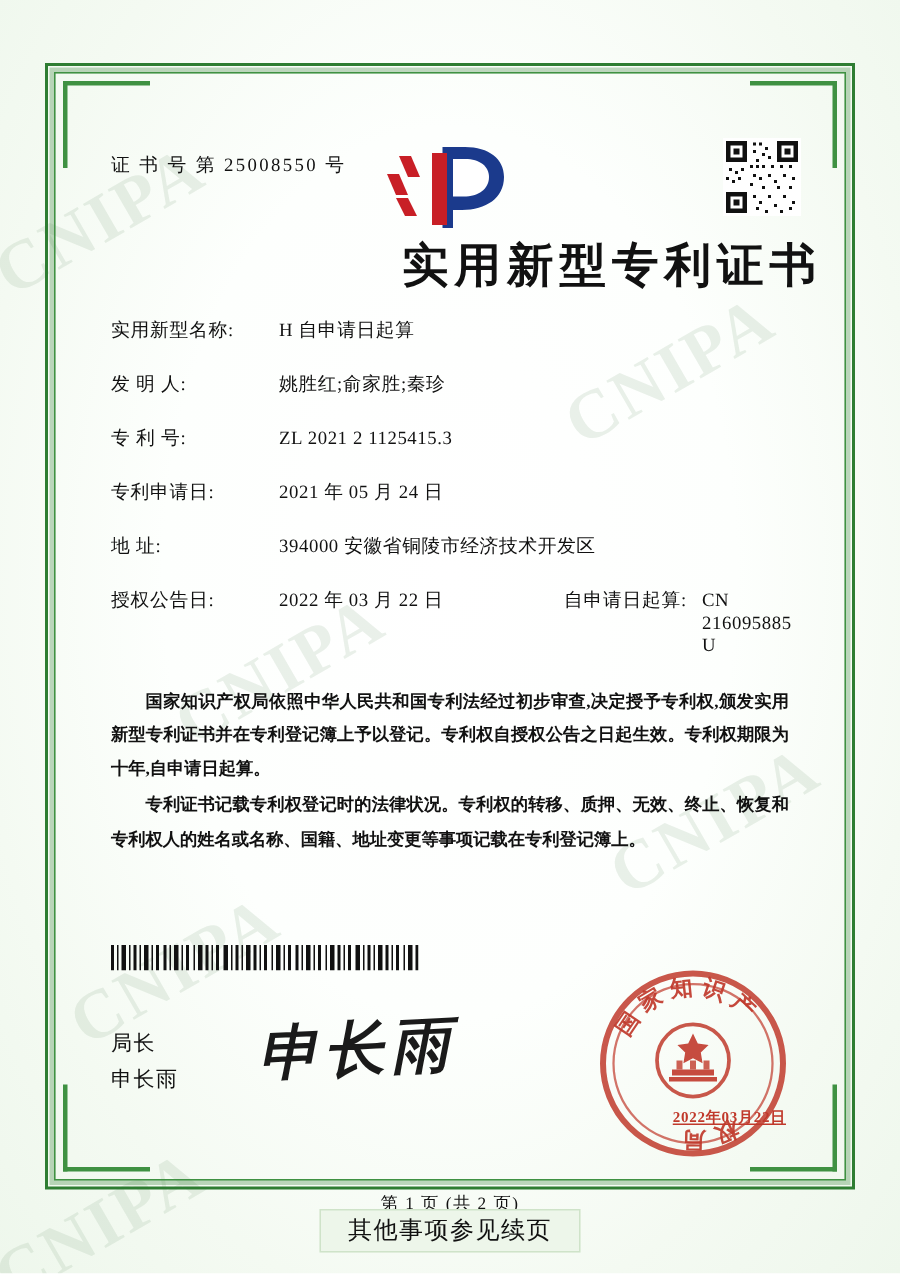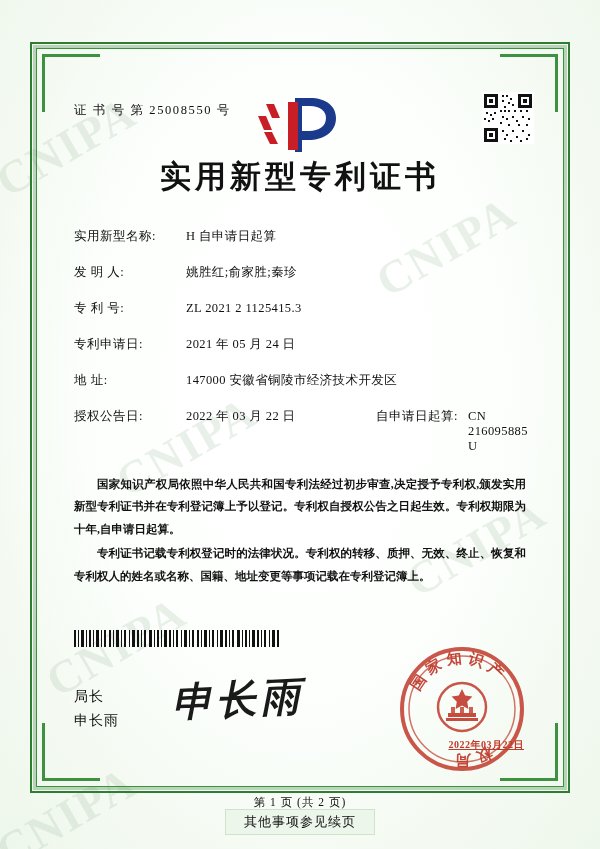--- a/index.html
+++ b/index.html
@@ -99,30 +99,30 @@
     position: absolute;
     left: 50%;
     top: 22px;
     transform: translateX(-50%);
     width: 120px;
     height: 66px;
   }
 
   .doc-title {
     margin-top: 22px;
-    text-align: center;
+    text-align: right;
     font-size: 31px;
     font-weight: bold;
     letter-spacing: 4px;
     color: #111;
     font-family: "Liberation Serif", serif;
   }
 
   .fields {
-    margin-top: 30px;
+    margin-top: 14px;
     padding: 0 22px;
   }
   .field {
     display: flex;
     align-items: baseline;
     margin-bottom: 19px;
     font-size: 12.5px;
     color: #111;
   }
   .field .lbl {
@@ -224,21 +224,21 @@
   }
 
   .footer-note {
     position: absolute;
     left: 50%;
     transform: translateX(-50%);
     bottom: 14px;
     background: #edf6ea;
     border: 1px solid #cfe3c9;
     padding: 3px 18px;
-    font-size: 13px;
+    font-size: 16px;
     color: #111;
     letter-spacing: 1px;
   }
 </style>
 </head>
 <body>
 
 <div class="page">
 
   <div class="wm" style="left:-10px; top:120px; font-size:46px;">CNIPA</div>
@@ -344,21 +344,21 @@
       <div class="field">
         <span class="lbl">专  利  号:</span>
         <span class="val">ZL 2021 2 1125415.3</span>
       </div>
       <div class="field">
         <span class="lbl">专利申请日:</span>
         <span class="val">2021 年 05 月 24 日</span>
       </div>
       <div class="field">
         <span class="lbl">地      址:</span>
-        <span class="val">147000 安徽省铜陵市经济技术开发区</span>
+        <span class="val">394000 安徽省铜陵市经济技术开发区</span>
       </div>
       <div class="field dual">
         <span class="lbl">授权公告日:</span>
         <span class="val">2022 年 03 月 22 日</span>
         <span class="lbl2">自申请日起算:</span>
         <span class="val2">CN 216095885 U</span>
       </div>
     </div>
 
     <div class="paras">

